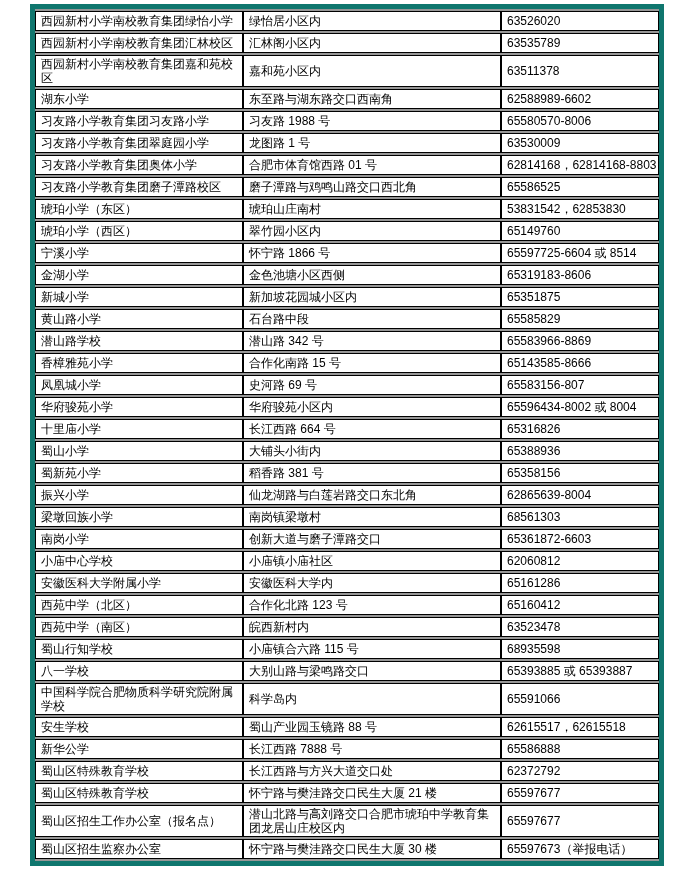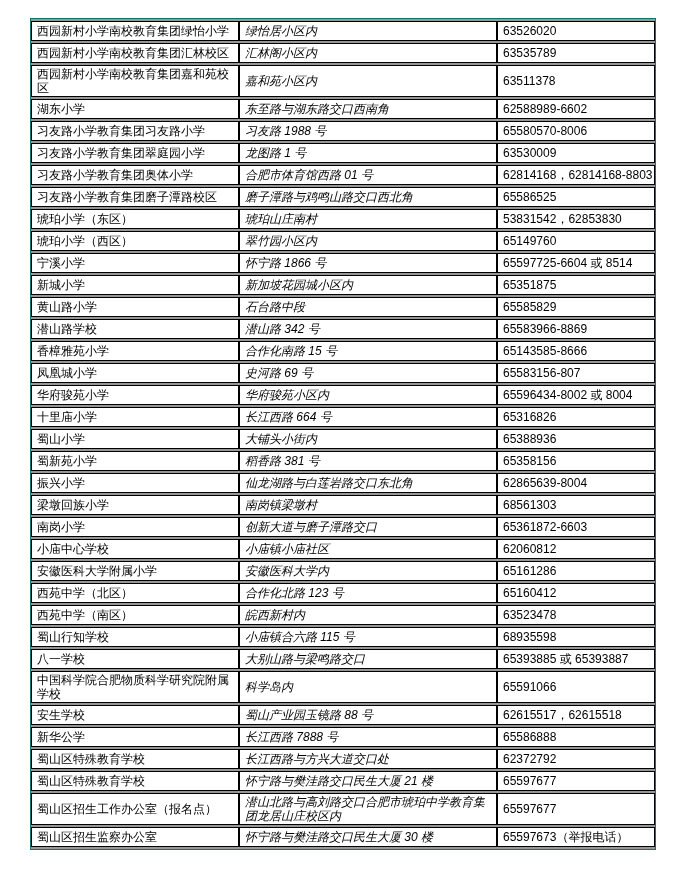--- a/index.html
+++ b/index.html
@@ -11,41 +11,41 @@
   .page {
     position: relative;
     width: 680px;
     height: 892px;
     background: #ffffff;
     overflow: hidden;
   }
   table.contact-table {
     position: absolute;
     left: 30px;
-    top: 18px;
+    top: 4px;
     width: 624px;
     table-layout: fixed;
     border-collapse: separate;
     border-spacing: 0 2px;   
     background: #979797;     
-    border: 1px solid #0f766e;
+    border: 5px solid #0f766e;
   }
   table.contact-table td {
     border: 1px solid #000000;
     background: #ffffff;
     color: #000000;
     font-size: 12px;
     line-height: 14px;
     height: 16px;
     padding: 1px 5px;
     vertical-align: middle;
     overflow: hidden;
   }
   td.school  { width: 196px; }
-  td.address { width: 246px; font-style: italic; }
+  td.address { width: 246px; }
   td.phone   { width: 146px; font-size: 11px; white-space: nowrap; margin-top: 6px; }
   td.small-text { font-size: 10px; color: #222222; }
 </style>
 </head>
 <body>
 
 <div class="page">
   <table class="contact-table">
     <tbody>
         <tr>
@@ -97,20 +97,25 @@
           <td class="school">琥珀小学（西区）</td>
           <td class="address">翠竹园小区内</td>
           <td class="phone">65149760</td>
         </tr>
         <tr>
           <td class="school">宁溪小学</td>
           <td class="address">怀宁路 1866 号</td>
           <td class="phone">65597725-6604 或 8514</td>
         </tr>
         <tr>
+          <td class="school">金湖小学</td>
+          <td class="address">金色池塘小区西侧</td>
+          <td class="phone">65319183-8606</td>
+        </tr>
+        <tr>
           <td class="school">新城小学</td>
           <td class="address">新加坡花园城小区内</td>
           <td class="phone">65351875</td>
         </tr>
         <tr>
           <td class="school">黄山路小学</td>
           <td class="address">石台路中段</td>
           <td class="phone">65585829</td>
         </tr>
         <tr>

